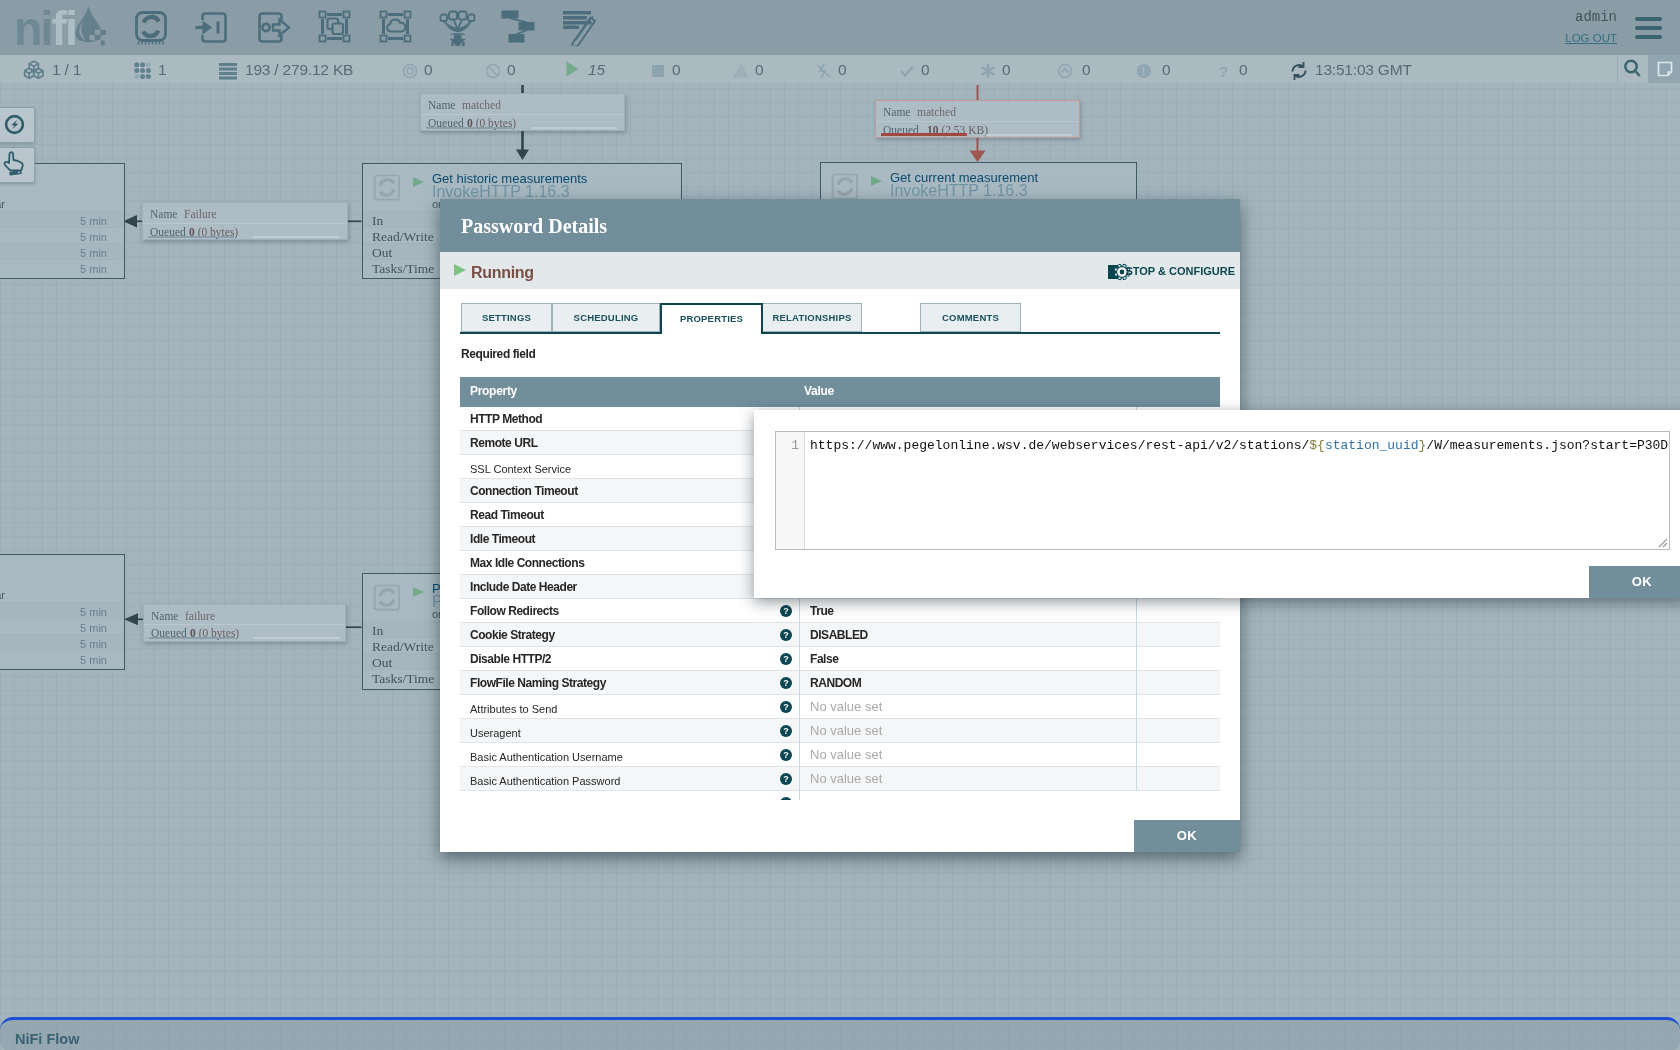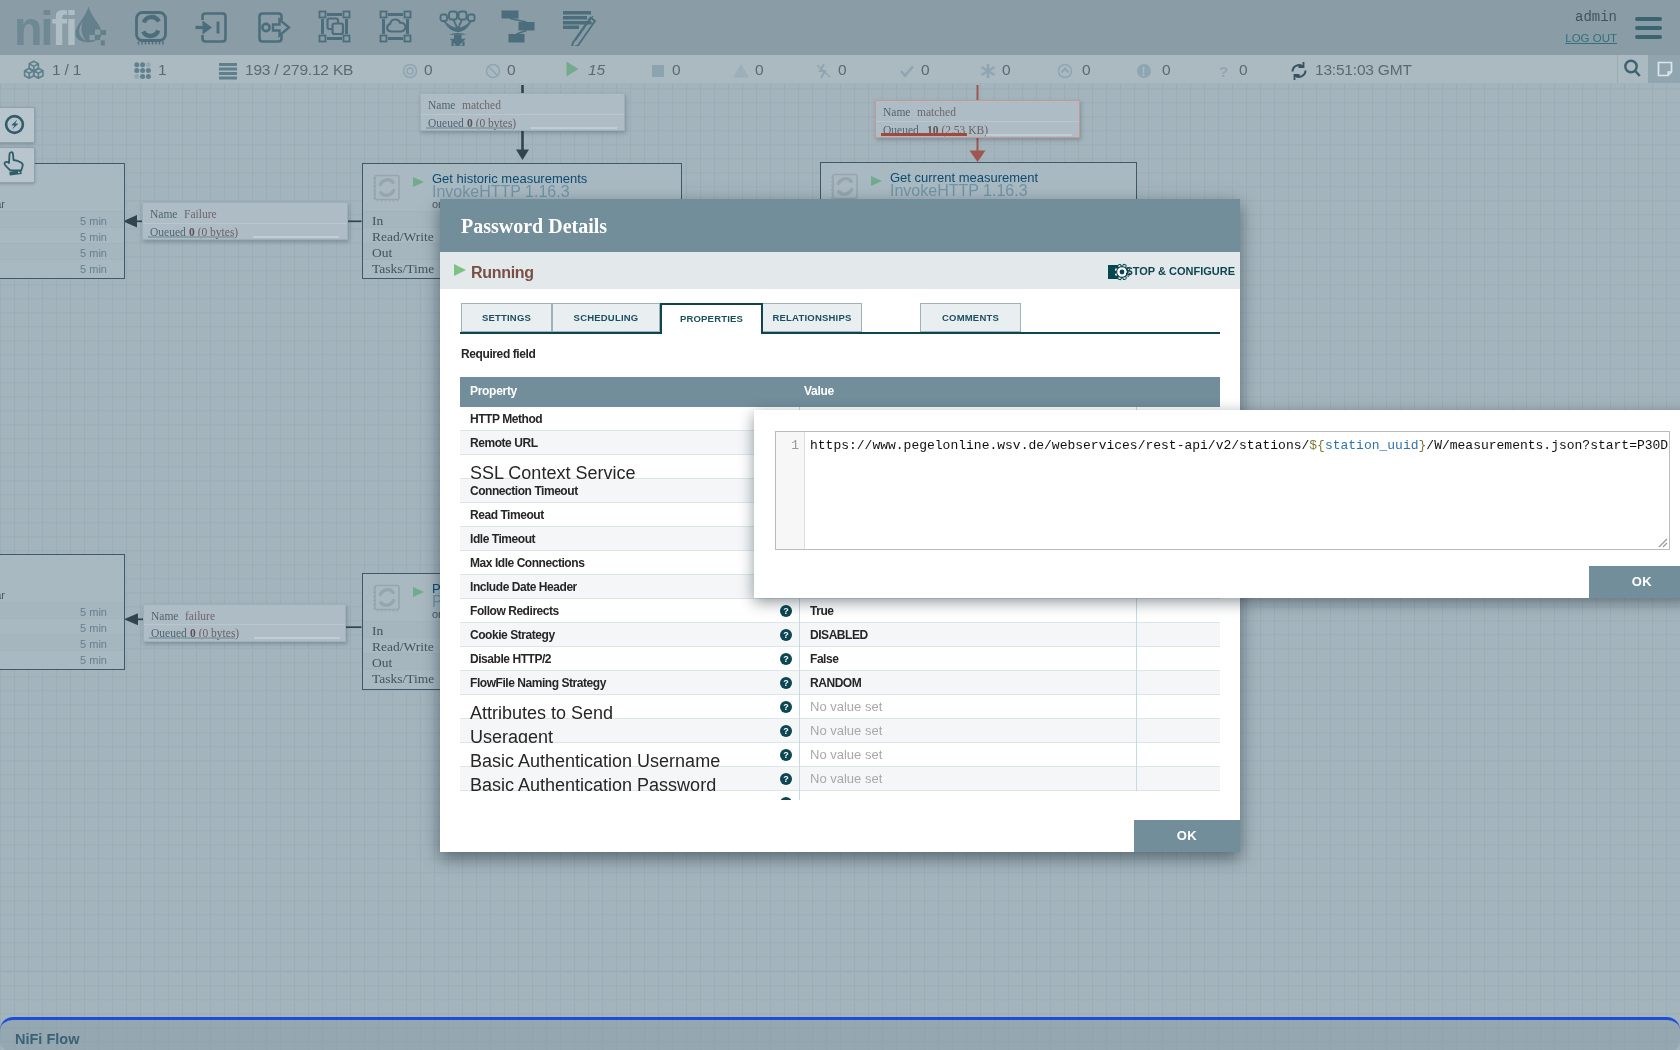--- a/index.html
+++ b/index.html
@@ -50,21 +50,21 @@
   .tab{position:absolute;top:104px;height:29px;background:#E9EEF0;border:1px solid #9FB2BA;box-sizing:border-box;
       font-size:9.5px;font-weight:bold;color:#1A505B;text-align:center;line-height:27px;letter-spacing:.2px;}
   .tab.sel{background:#fff;border:2px solid #0E454F;border-bottom:none;height:31px;z-index:3;}
   #tabline{position:absolute;left:20px;top:133px;width:760px;height:2px;background:#0E454F;}
   #reqf{position:absolute;left:21px;top:148px;font-size:12px;letter-spacing:-0.4px;font-weight:bold;color:#262626;}
   
   #ptable{position:absolute;left:20px;top:178px;width:760px;height:423px;overflow:hidden;}
   #ptable .thead{position:absolute;left:0;top:0;width:100%;height:30px;background:#728E9B;color:#fff;font-weight:bold;font-size:12px;letter-spacing:-0.3px;}
   .prow{position:absolute;left:0;width:760px;height:24px;border-bottom:1px solid #DCE6EA;box-sizing:border-box;background:#fff;}
   .prow.alt{background:#F4F6F8;}
-  .prow .pname{position:absolute;left:10px;top:8px;font-size:18px;color:#262626;}
+  .prow .pname{position:absolute;left:10px;top:8px;font-size:11px;color:#262626;}
   .req{font-weight:bold;font-size:12px !important;letter-spacing:-0.45px;top:5px !important;}
   .prow .pval{position:absolute;left:350px;top:5px;font-size:12px;color:#262626;font-weight:bold;letter-spacing:-0.45px;}
   .prow .nv{font-weight:normal;color:#A9A9A9;font-size:13px;letter-spacing:0;top:4px;}
   .qh{position:absolute;left:320px;top:6px;width:12px;height:12px;border-radius:50%;background:#0A4752;
       color:#fff;font-size:9px;font-weight:bold;text-align:center;line-height:12px;}
   #vline1{position:absolute;left:338.5px;top:30px;width:1px;height:393px;background:#C6DAE1;}
   #vline2{position:absolute;left:676px;top:30px;width:1px;height:384px;background:#C6DAE1;}
   .okbtn{position:absolute;background:#728E9B;color:#fff;font-size:13px;font-weight:bold;
       text-align:center;letter-spacing:.5px;}
   

